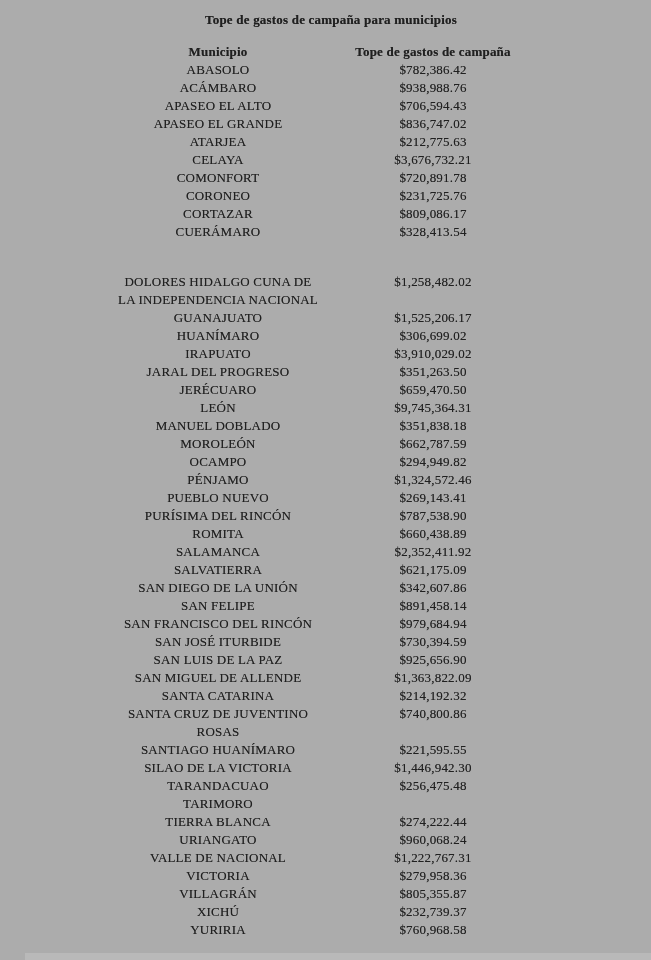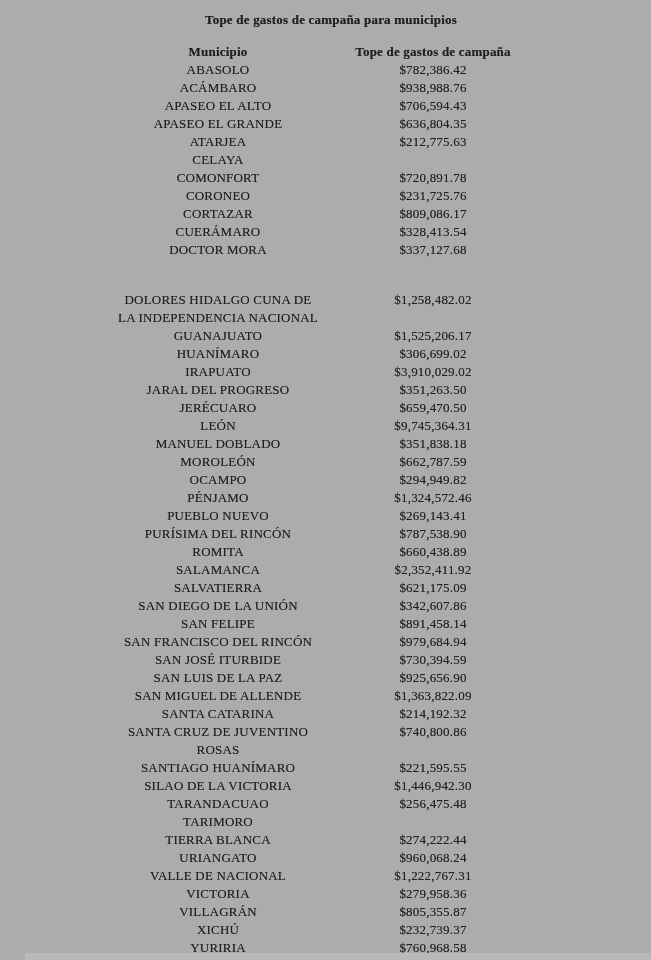--- a/index.html
+++ b/index.html
@@ -87,30 +87,31 @@
     <div class="cell amount">$938,988.76</div>
   </div>
 
   <div class="row">
     <div class="cell name">APASEO EL ALTO</div>
     <div class="cell amount">$706,594.43</div>
   </div>
 
   <div class="row">
     <div class="cell name">APASEO EL GRANDE</div>
-    <div class="cell amount">$636,804.35</div>
+    <div class="cell amount">$836,747.02</div>
   </div>
 
   <div class="row">
     <div class="cell name">ATARJEA</div>
     <div class="cell amount">$212,775.63</div>
   </div>
 
   <div class="row">
     <div class="cell name">CELAYA</div>
+    <div class="cell amount">$3,676,732.21</div>
   </div>
 
   <div class="row">
     <div class="cell name">COMONFORT</div>
     <div class="cell amount">$720,891.78</div>
   </div>
 
   <div class="row">
     <div class="cell name">CORONEO</div>
     <div class="cell amount">$231,725.76</div>
@@ -119,24 +120,20 @@
   <div class="row">
     <div class="cell name">CORTAZAR</div>
     <div class="cell amount">$809,086.17</div>
   </div>
 
   <div class="row">
     <div class="cell name">CUERÁMARO</div>
     <div class="cell amount">$328,413.54</div>
   </div>
 
-  <div class="row">
-    <div class="cell name">DOCTOR MORA</div>
-    <div class="cell amount">$337,127.68</div>
-  </div>
 </div>
 
     <div class="group-gap"></div>
 
     <div id="group2">
   <div class="row">
     <div class="cell name">DOLORES HIDALGO CUNA DE LA INDEPENDENCIA NACIONAL</div>
     <div class="cell amount">$1,258,482.02</div>
   </div>
 

